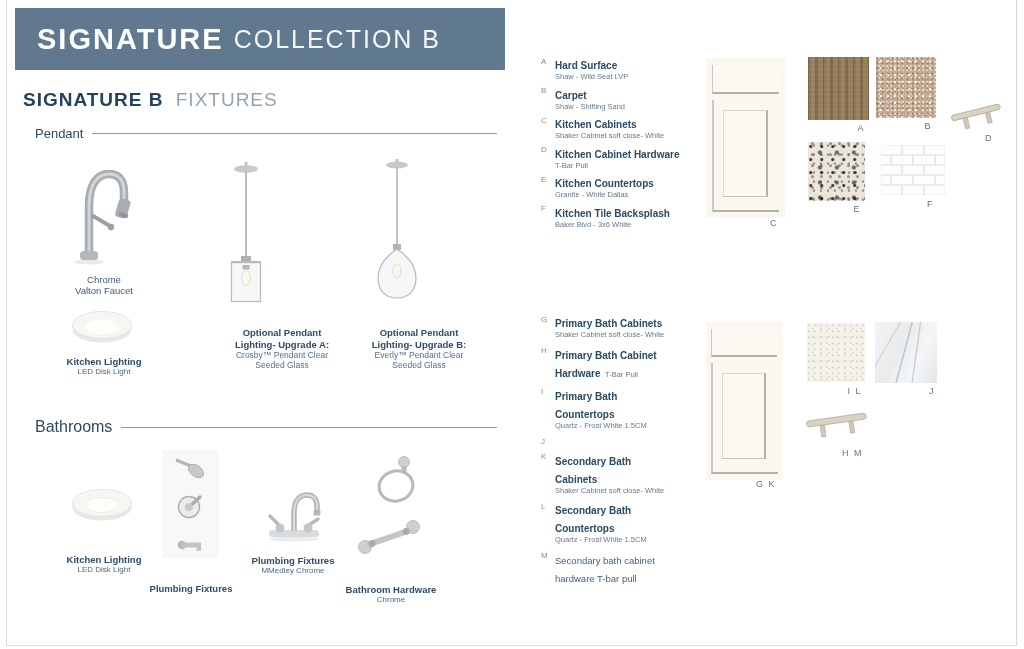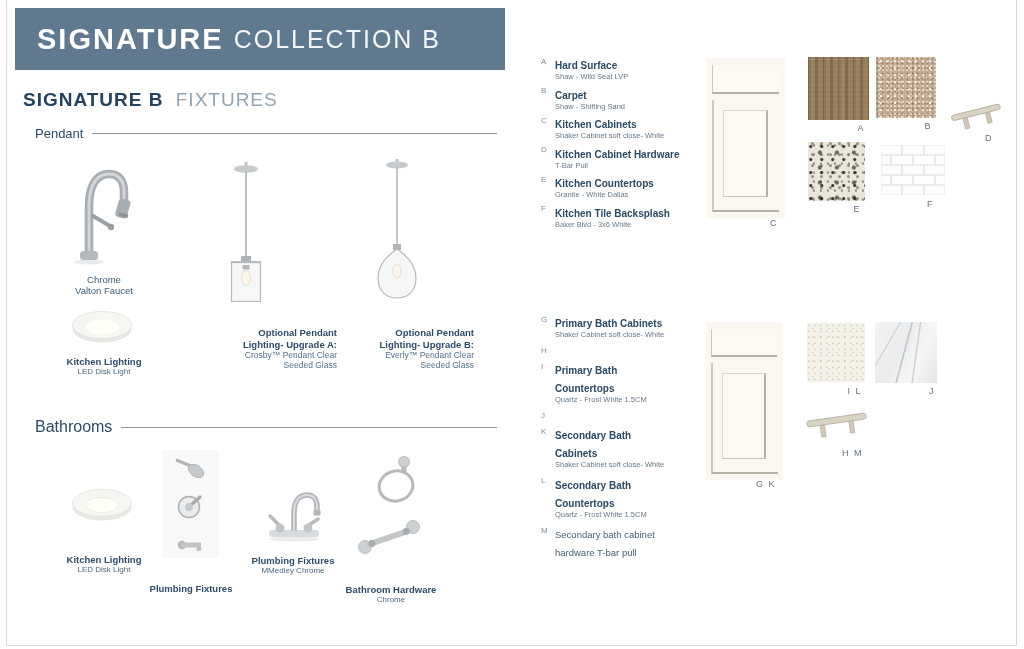--- a/index.html
+++ b/index.html
@@ -21,21 +21,21 @@
 
   .rule-row{position:absolute;display:flex;align-items:center;}
   .rule-label{color:#2c4a63;font-size:13px;white-space:nowrap;}
   .rule-line{flex:1;border-top:1.5px solid #8d9aa5;margin-left:9px;}
 
   
   .cap{position:absolute;text-align:center;color:#3e5c7a;}
   .cap .c-line{font-size:9.5px;line-height:11px;}
   .cap .c-bold{font-size:9.5px;line-height:11px;font-weight:700;color:#2e4c68;}
   .cap .c-sub{font-size:8px;line-height:9.5px;color:#4c6883;}
-  .cap-left{position:absolute;text-align:right;}
+  .cap-left{position:absolute;text-align:center;}
   .cap-left .c-bold{font-size:9.5px;line-height:11.5px;font-weight:700;color:#2e4c68;}
   .cap-left .c-sub{font-size:8.5px;line-height:10px;color:#53708c;}
 
   .imgbox{position:absolute;}
 
   
   .fin-list{position:absolute;width:150px;}
   .fin-item{display:flex;margin-bottom:3px;}
   .fin-letter{width:9px;flex:none;font-size:8px;color:#7d8e9c;padding-top:1.5px;}
   .fin-text{margin-left:5px;}
@@ -316,20 +316,22 @@
     <div class="sw-label" style="left:874px;top:199px;width:53px;">F</div>
 
     <div class="fin-list" style="left:534px;top:313px;width:132px;">
       <div class="fin-item fin-item2">
         <span class="fin-letter">G</span>
         <span class="fin-text"><span class="fin-title">Primary Bath Cabinets</span>
         <span class="fin-sub">Shaker Cabinet soft close- White</span></span>
       </div>
       <div class="fin-item fin-item2">
         <span class="fin-letter">H</span>
+        <span class="fin-text"><span class="fin-title">Primary Bath Cabinet Hardware</span>
+        <span class="fin-sub-inline">T-Bar Pull</span></span>
       </div>
       <div class="fin-item fin-item2">
         <span class="fin-letter">I</span>
         <span class="fin-text"><span class="fin-title">Primary Bath Countertops</span>
         <span class="fin-sub">Quartz - Frost White 1.5CM</span></span>
       </div>
       <div class="fin-item fin-item2">
         <span class="fin-letter">J</span>
       </div>
       <div class="fin-item fin-item2">

